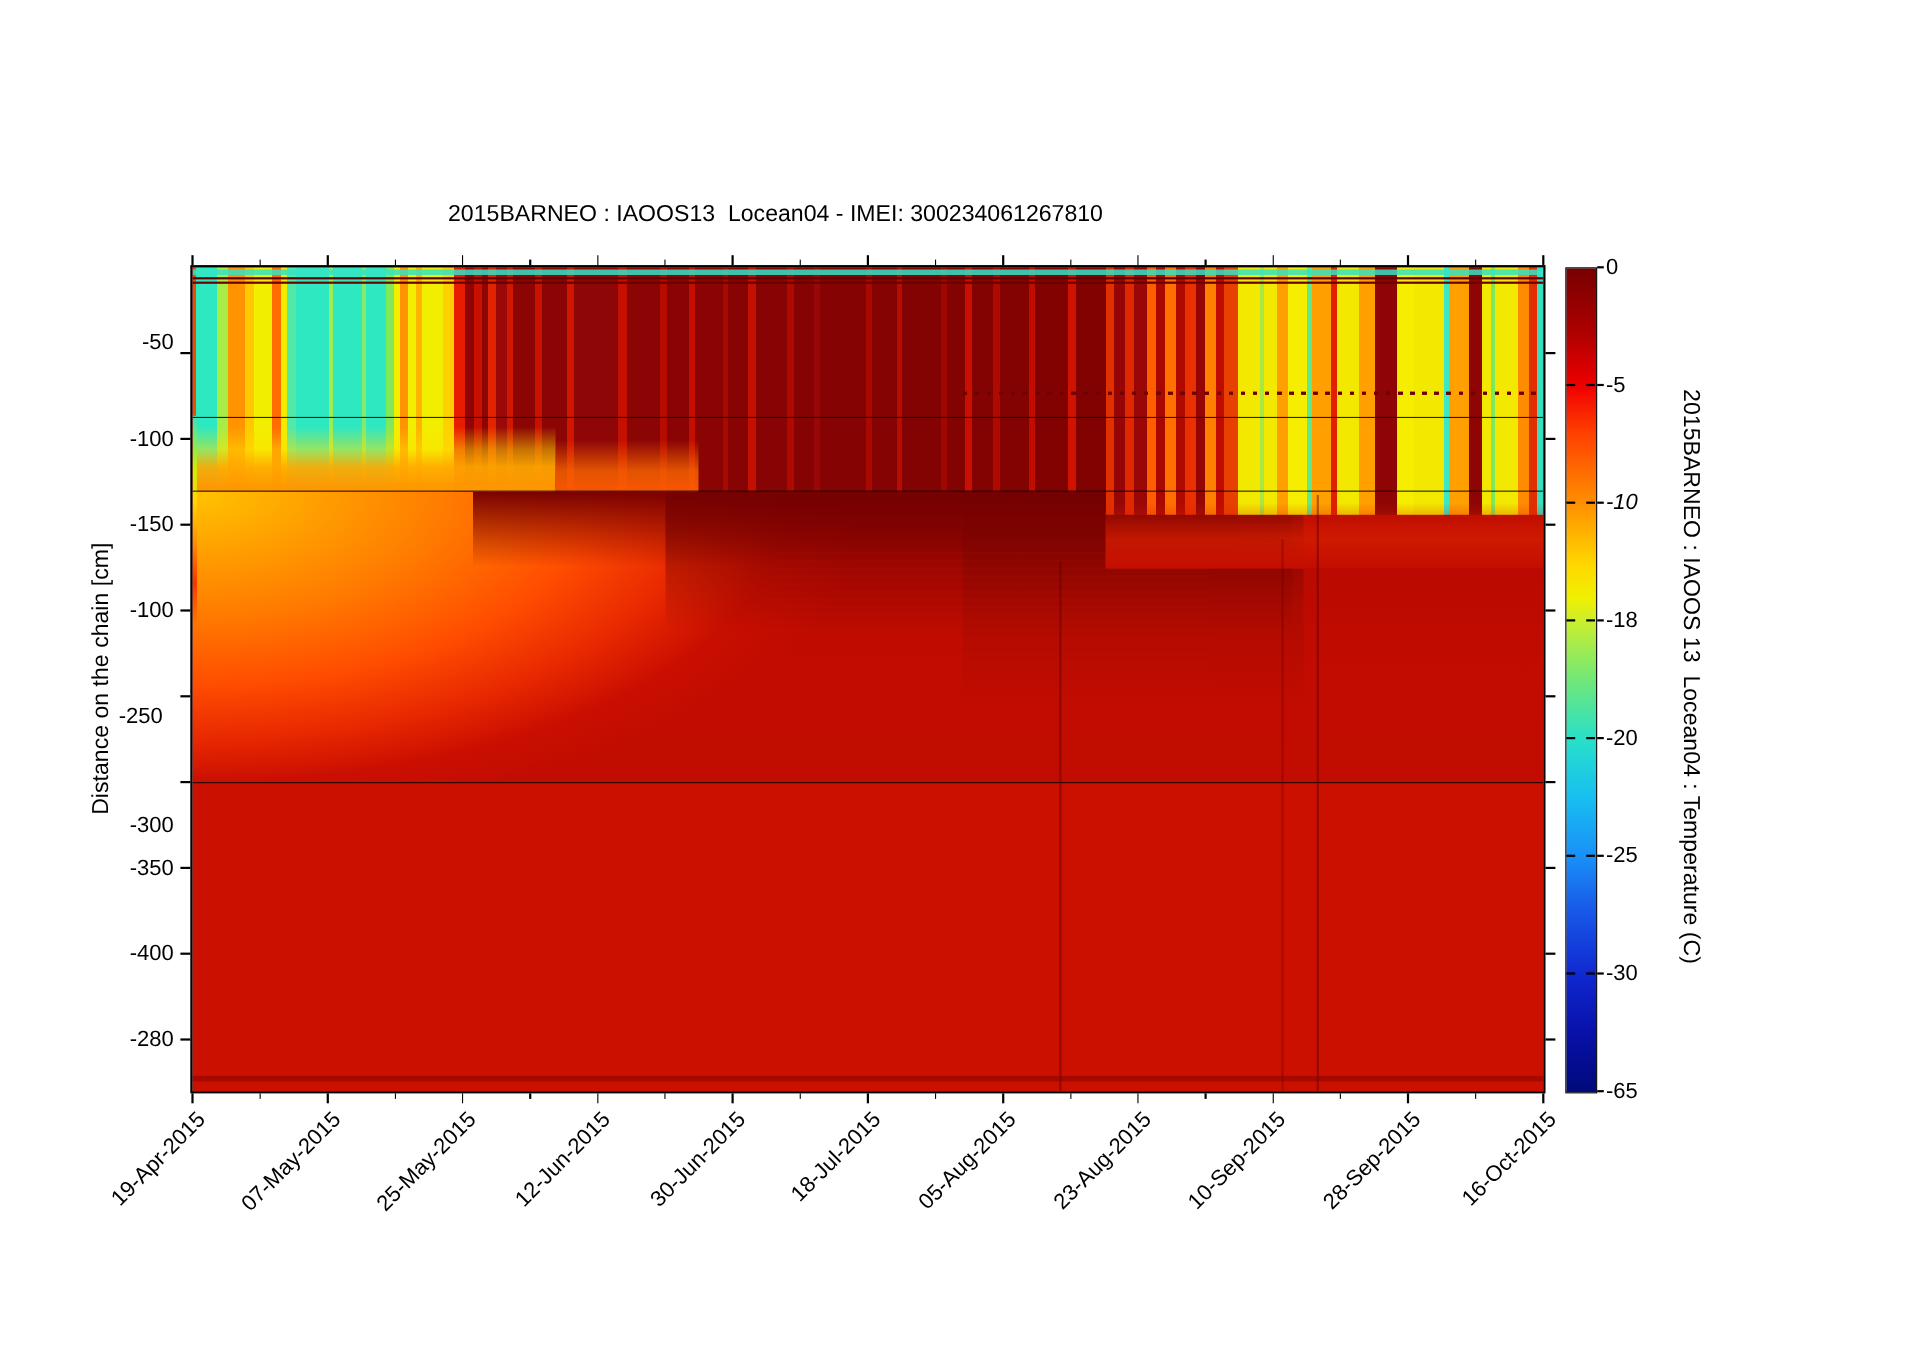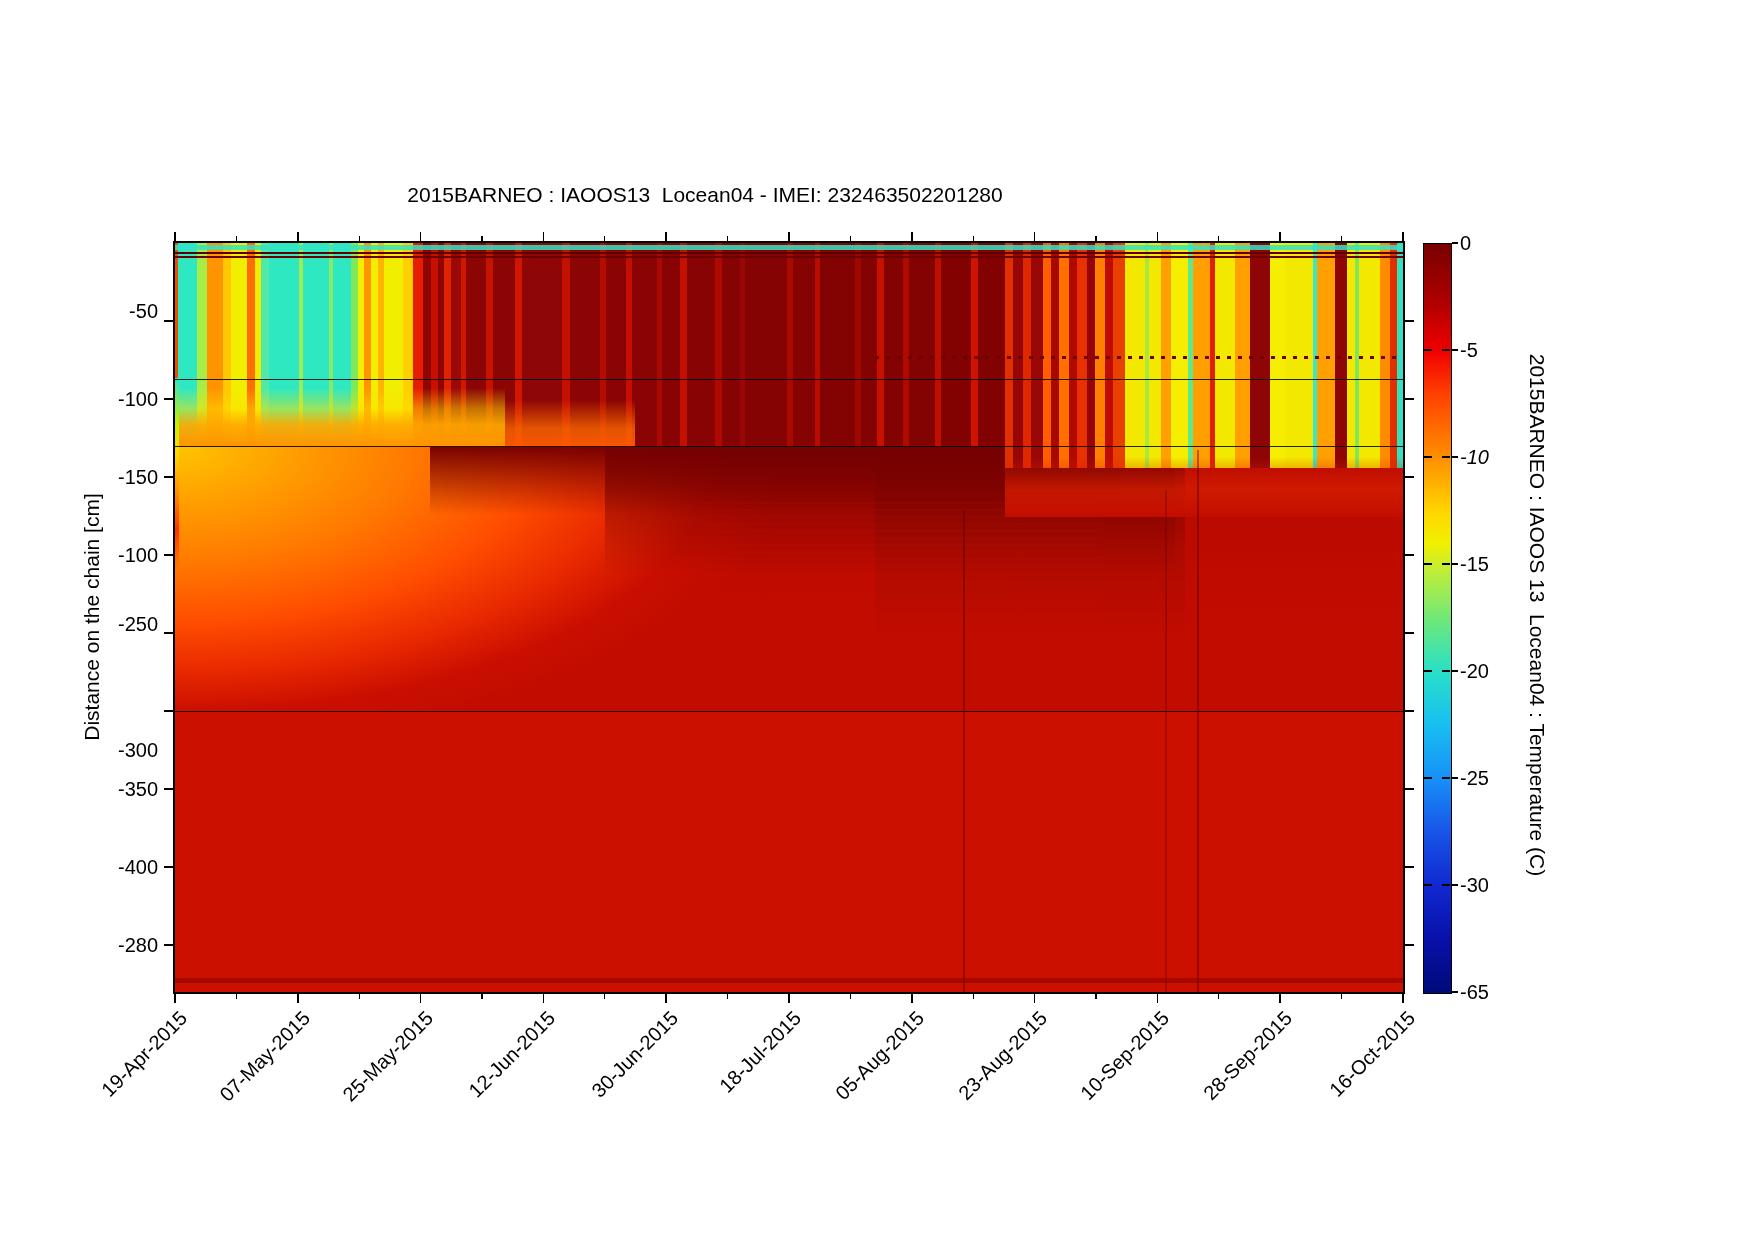--- a/index.html
+++ b/index.html
@@ -51,21 +51,21 @@
   .xtick-label{position:absolute;width:130px;text-align:right;font-size:20px;line-height:24px;
       transform:rotate(-45deg);transform-origin:100% 0;white-space:pre;}
   .cb{left:1423px;top:243px;width:27px;height:749px;border:1.5px solid #000;}
   .cbtick-label{position:absolute;left:1460px;width:60px;text-align:left;font-size:20px;line-height:24px;}
 </style>
 </head>
 <body>
 
 <div class="fig">
 
-  <div class="abs title">2015BARNEO : IAOOS13  Locean04 - IMEI: 232463502201280</div>
+  <div class="abs title">2015BARNEO : IAOOS13  Locean04 - IMEI: 300234061267810</div>
   <div class="abs ylabel">Distance on the chain [cm]</div>
   <div class="abs cbar-label">2015BARNEO : IAOOS 13  Locean04 : Temperature (C)</div>
 
   <div class="abs plot">
     <div class="abs below300"></div>
     <div class="abs transition"></div>
     <div class="abs blob"></div>
     <div class="abs wedge1"></div>
     <div class="abs wedge2"></div>
     <div class="abs wedge3"></div>
@@ -153,21 +153,21 @@
       <div style="position: absolute; left: 1405px; top: 398.242px; width: 9px; height: 1.6px; background: rgb(0, 0, 0);"></div>
       <div class="ytick-label" style="left: 98px; top: 387.042px;">-100</div>
       <div style="position: absolute; left: 164px; top: 476.262px; width: 9px; height: 1.6px; background: rgb(0, 0, 0);"></div>
       <div style="position: absolute; left: 1405px; top: 476.262px; width: 9px; height: 1.6px; background: rgb(0, 0, 0);"></div>
       <div class="ytick-label" style="left: 98px; top: 465.062px;">-150</div>
       <div style="position: absolute; left: 164px; top: 554.283px; width: 9px; height: 1.6px; background: rgb(0, 0, 0);"></div>
       <div style="position: absolute; left: 1405px; top: 554.283px; width: 9px; height: 1.6px; background: rgb(0, 0, 0);"></div>
       <div class="ytick-label" style="left: 98px; top: 543.083px;">-100</div>
       <div style="position: absolute; left: 164px; top: 632.304px; width: 9px; height: 1.6px; background: rgb(0, 0, 0);"></div>
       <div style="position: absolute; left: 1405px; top: 632.304px; width: 9px; height: 1.6px; background: rgb(0, 0, 0);"></div>
-      <div class="ytick-label" style="left: 98px; top: 612px;">-250</div>
+      <div class="ytick-label" style="left: 98px; top: 639px; text-align: center;">-250</div>
       <div style="position: absolute; left: 164px; top: 710.325px; width: 9px; height: 1.6px; background: rgb(0, 0, 0);"></div>
       <div style="position: absolute; left: 1405px; top: 710.325px; width: 9px; height: 1.6px; background: rgb(0, 0, 0);"></div>
       <div class="ytick-label" style="left: 98px; top: 699.125px; margin-top: 39px;">-300</div>
       <div style="position: absolute; left: 164px; top: 788.346px; width: 9px; height: 1.6px; background: rgb(0, 0, 0);"></div>
       <div style="position: absolute; left: 1405px; top: 788.346px; width: 9px; height: 1.6px; background: rgb(0, 0, 0);"></div>
       <div class="ytick-label" style="left: 98px; top: 777.146px;">-350</div>
       <div style="position: absolute; left: 164px; top: 866.367px; width: 9px; height: 1.6px; background: rgb(0, 0, 0);"></div>
       <div style="position: absolute; left: 1405px; top: 866.367px; width: 9px; height: 1.6px; background: rgb(0, 0, 0);"></div>
       <div class="ytick-label" style="left: 98px; top: 855.167px;">-400</div>
       <div style="position: absolute; left: 164px; top: 944.388px; width: 9px; height: 1.6px; background: rgb(0, 0, 0);"></div>
@@ -179,21 +179,21 @@
       <div style="position: absolute; left: 1424px; top: 349px; width: 8px; height: 2px; background: rgb(0, 0, 0);"></div>
       <div style="position: absolute; left: 1442px; top: 349px; width: 8px; height: 2px; background: rgb(0, 0, 0);"></div>
       <div class="cbtick-label" style="top: 338px;">-5</div>
       <div style="position: absolute; left: 1452px; top: 456.1px; width: 6px; height: 1.8px; background: rgb(0, 0, 0);"></div>
       <div style="position: absolute; left: 1424px; top: 456px; width: 8px; height: 2px; background: rgb(0, 0, 0);"></div>
       <div style="position: absolute; left: 1442px; top: 456px; width: 8px; height: 2px; background: rgb(0, 0, 0);"></div>
       <div class="cbtick-label" style="top: 445px; font-style: italic;">-10</div>
       <div style="position: absolute; left: 1452px; top: 563.1px; width: 6px; height: 1.8px; background: rgb(0, 0, 0);"></div>
       <div style="position: absolute; left: 1424px; top: 563px; width: 8px; height: 2px; background: rgb(0, 0, 0);"></div>
       <div style="position: absolute; left: 1442px; top: 563px; width: 8px; height: 2px; background: rgb(0, 0, 0);"></div>
-      <div class="cbtick-label" style="top: 552px;">-15</div>
+      <div class="cbtick-label" style="top: 552px;">-18</div>
       <div style="position: absolute; left: 1452px; top: 670.1px; width: 6px; height: 1.8px; background: rgb(0, 0, 0);"></div>
       <div style="position: absolute; left: 1424px; top: 670px; width: 8px; height: 2px; background: rgb(0, 0, 0);"></div>
       <div style="position: absolute; left: 1442px; top: 670px; width: 8px; height: 2px; background: rgb(0, 0, 0);"></div>
       <div class="cbtick-label" style="top: 659px;">-20</div>
       <div style="position: absolute; left: 1452px; top: 777.1px; width: 6px; height: 1.8px; background: rgb(0, 0, 0);"></div>
       <div style="position: absolute; left: 1424px; top: 777px; width: 8px; height: 2px; background: rgb(0, 0, 0);"></div>
       <div style="position: absolute; left: 1442px; top: 777px; width: 8px; height: 2px; background: rgb(0, 0, 0);"></div>
       <div class="cbtick-label" style="top: 766px;">-25</div>
       <div style="position: absolute; left: 1452px; top: 884.1px; width: 6px; height: 1.8px; background: rgb(0, 0, 0);"></div>
       <div style="position: absolute; left: 1424px; top: 884px; width: 8px; height: 2px; background: rgb(0, 0, 0);"></div>

